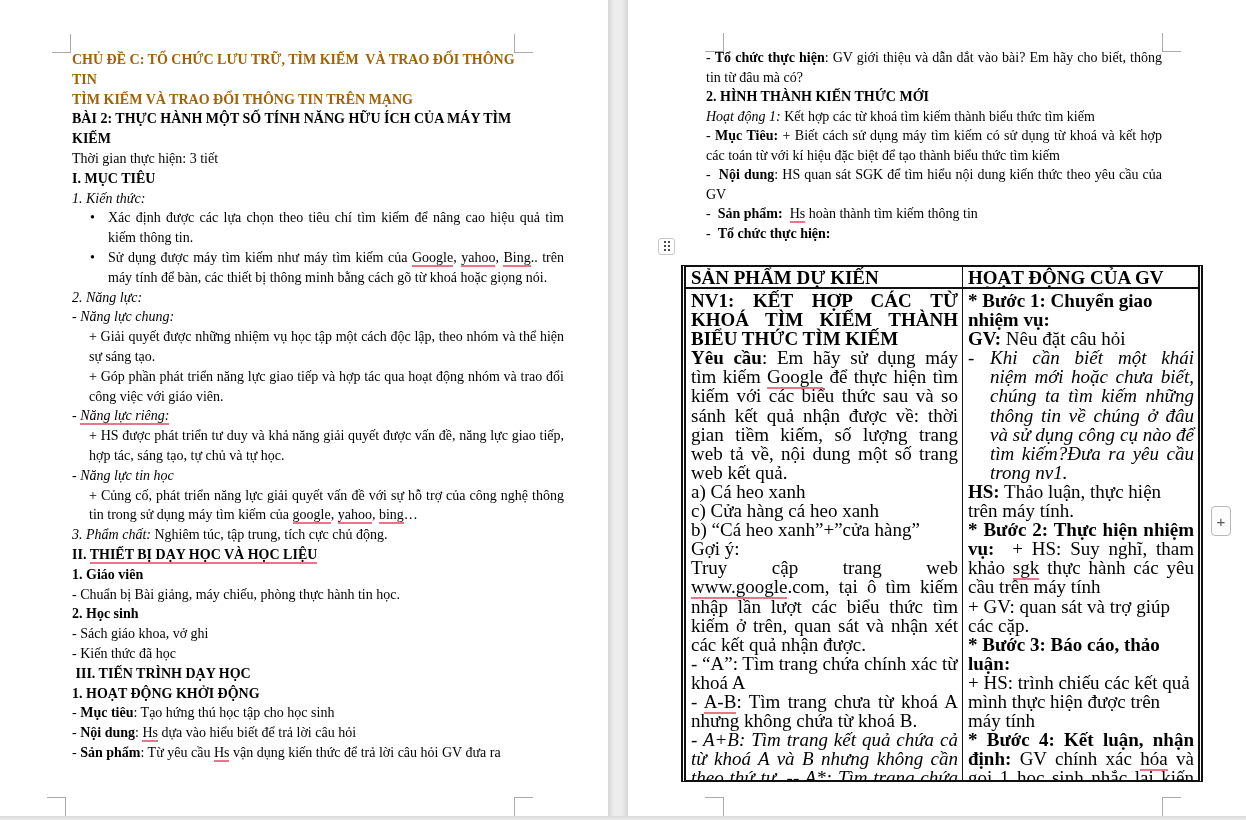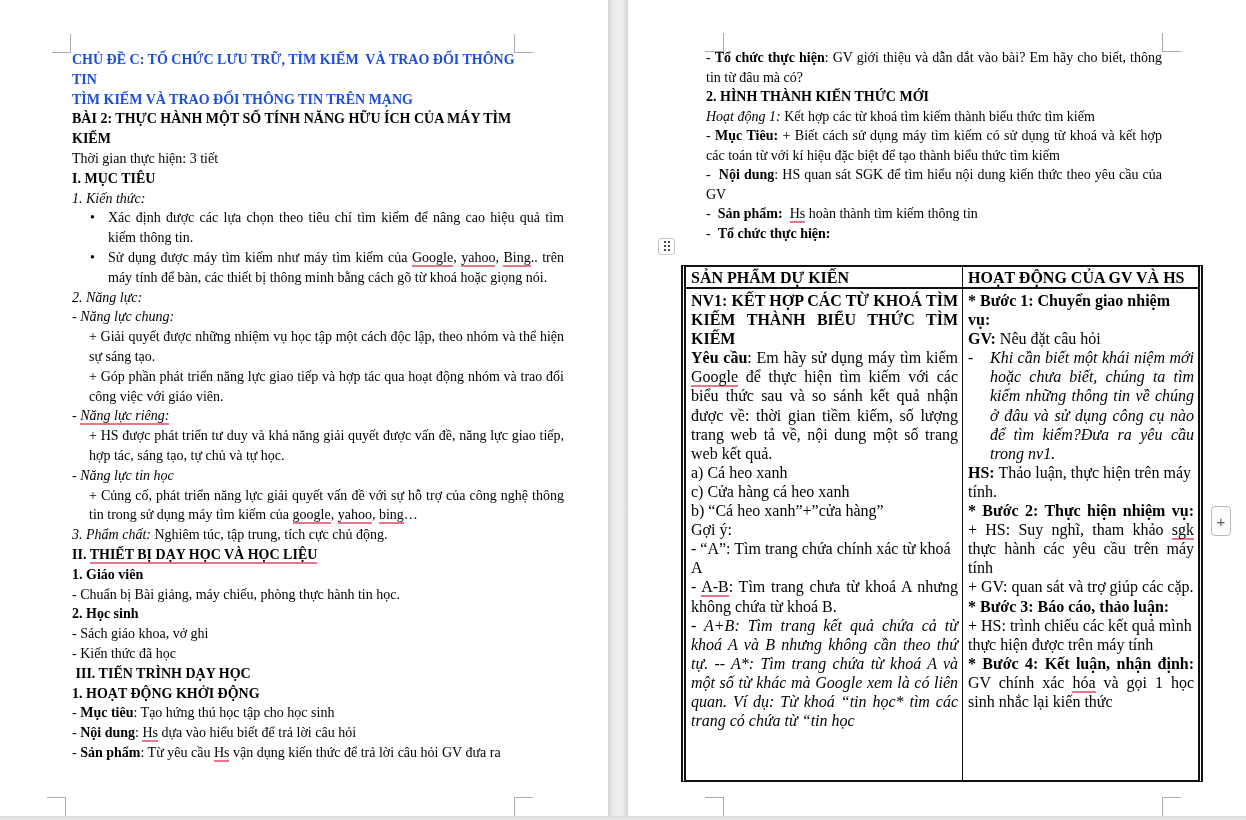--- a/index.html
+++ b/index.html
@@ -22,39 +22,39 @@
   .cm{position:absolute;width:18px;height:18px;border:0 solid #ababab;}
   .cm.tl{border-right-width:1px;border-bottom-width:1px}
   .cm.tr{border-left-width:1px;border-bottom-width:1px}
   .cm.bl{border-right-width:1px;border-top-width:1px}
   .cm.br{border-left-width:1px;border-top-width:1px}
 
   .lp-text{position:absolute;left:72px;top:50px;width:492px;font-size:14px;line-height:19.8px;}
   .rp-text{position:absolute;left:78px;top:48px;width:456px;font-size:14px;line-height:19.5px;}
 
   .para{margin:0;white-space:pre-wrap;}
-  .red{color:#1d4ed8;}
+  .red{color:#a16207;}
   .b{font-weight:bold;}
   .i{font-style:italic;}
   .bi{font-weight:normal;font-style:italic;}
   .jst{text-align:justify;}
   .sp{border-bottom:2px solid #e97589;}
   .bullet{padding-left:36px;text-indent:-18px;}
   .mk{display:inline-block;width:18px;text-indent:0;}
   .ind{margin-left:17px;}
   .hang{padding-left:22px;text-indent:-22px;}
   .mk2{display:inline-block;width:22px;text-indent:0;}
 
   
   .tbl{
     position:absolute;left:53px;top:265px;width:522px;height:517px;box-sizing:border-box;
     display:grid;grid-template-columns:277px 1fr;grid-template-rows:22px 1fr;
     border-top:2px solid #101010;border-bottom:2px solid #101010;
     border-left:5px double #101010;border-right:5px double #101010;
-    font-size:16px;line-height:19.1px;
+    font-size:19px;line-height:19.1px;
   }
   .tbl .hcell{font-weight:bold;padding:1px 4px 0 5px;border-bottom:2px solid #101010;overflow:hidden;box-sizing:border-box;}
   .tbl .c-left{border-right:1px solid #101010;}
   .tbl .bcell{padding:2px 4px 0 5px;overflow:hidden;box-sizing:border-box;}
 
   
   .handle{
     position:absolute;left:658px;top:238px;width:17px;height:17px;box-sizing:border-box;
     border:1px solid #c6c6c6;border-radius:3px;background:#fff;
   }
@@ -135,20 +135,21 @@
     <div class="tbl">
       <div class="hcell c-left">SẢN PHẨM DỰ KIẾN</div>
       <div class="hcell">HOẠT ĐỘNG CỦA GV VÀ HS</div>
       <div class="bcell c-left">
           <div class="para b jst"><span>NV1: KẾT HỢP CÁC TỪ KHOÁ TÌM KIẾM THÀNH BIỂU THỨC TÌM KIẾM</span></div>
           <div class="para jst"><span class="b">Yêu cầu</span><span>: Em hãy sử dụng máy tìm kiếm </span><span class="sp">Google</span><span> để thực hiện tìm kiếm với các biểu thức sau và so sánh kết quả nhận được về: thời gian tiềm kiếm, số lượng trang web tả về, nội dung một số trang web kết quả.</span></div>
           <div class="para"><span>a) Cá heo xanh</span></div>
           <div class="para"><span>c) Cửa hàng cá heo xanh</span></div>
           <div class="para"><span>b) “Cá heo xanh”+”cửa hàng”</span></div>
           <div class="para"><span>Gợi ý:</span></div>
+          <div class="para jst"><span>Truy cập trang web </span><span class="sp">www.google</span><span>.com, tại ô tìm kiếm nhập lần lượt các biểu thức tìm kiếm ở trên, quan sát và nhận xét các kết quả nhận được.</span></div>
           <div class="para"><span>- “A”: Tìm trang chứa chính xác từ khoá A</span></div>
           <div class="para jst"><span>- </span><span class="sp">A-B</span><span>: Tìm trang chưa từ khoá A nhưng không chứa từ khoá B.</span></div>
           <div class="para i jst"><span>- A+B: Tìm trang kết quả chứa cả từ khoá A và B nhưng không cần theo thứ tự. -- A*: Tìm trang chứa từ khoá A và một số từ khác mà Google xem là có liên quan. Ví dụ: Từ khoá “tin học* tìm các trang có chứa từ “tin học</span></div>
         </div>
       <div class="bcell">
           <div class="para b"><span>* Bước 1: Chuyển giao nhiệm vụ:</span></div>
           <div class="para"><span class="b">GV:</span><span> Nêu đặt câu hỏi</span></div>
           <div class="para i hang jst"><span class="mk2">-</span><span>Khi cần biết một khái niệm mới hoặc chưa biết, chúng ta tìm kiếm những thông tin về chúng ở đâu và sử dụng công cụ nào để tìm kiếm?Đưa ra yêu cầu trong nv1.</span></div>
           <div class="para"><span class="b">HS:</span><span> Thảo luận, thực hiện trên máy tính.</span></div>
           <div class="para jst"><span class="b">* Bước 2: Thực hiện nhiệm vụ:</span><span>  + HS: Suy nghĩ, tham khảo </span><span class="sp">sgk</span><span> thực hành các yêu cầu trên máy tính</span></div>

